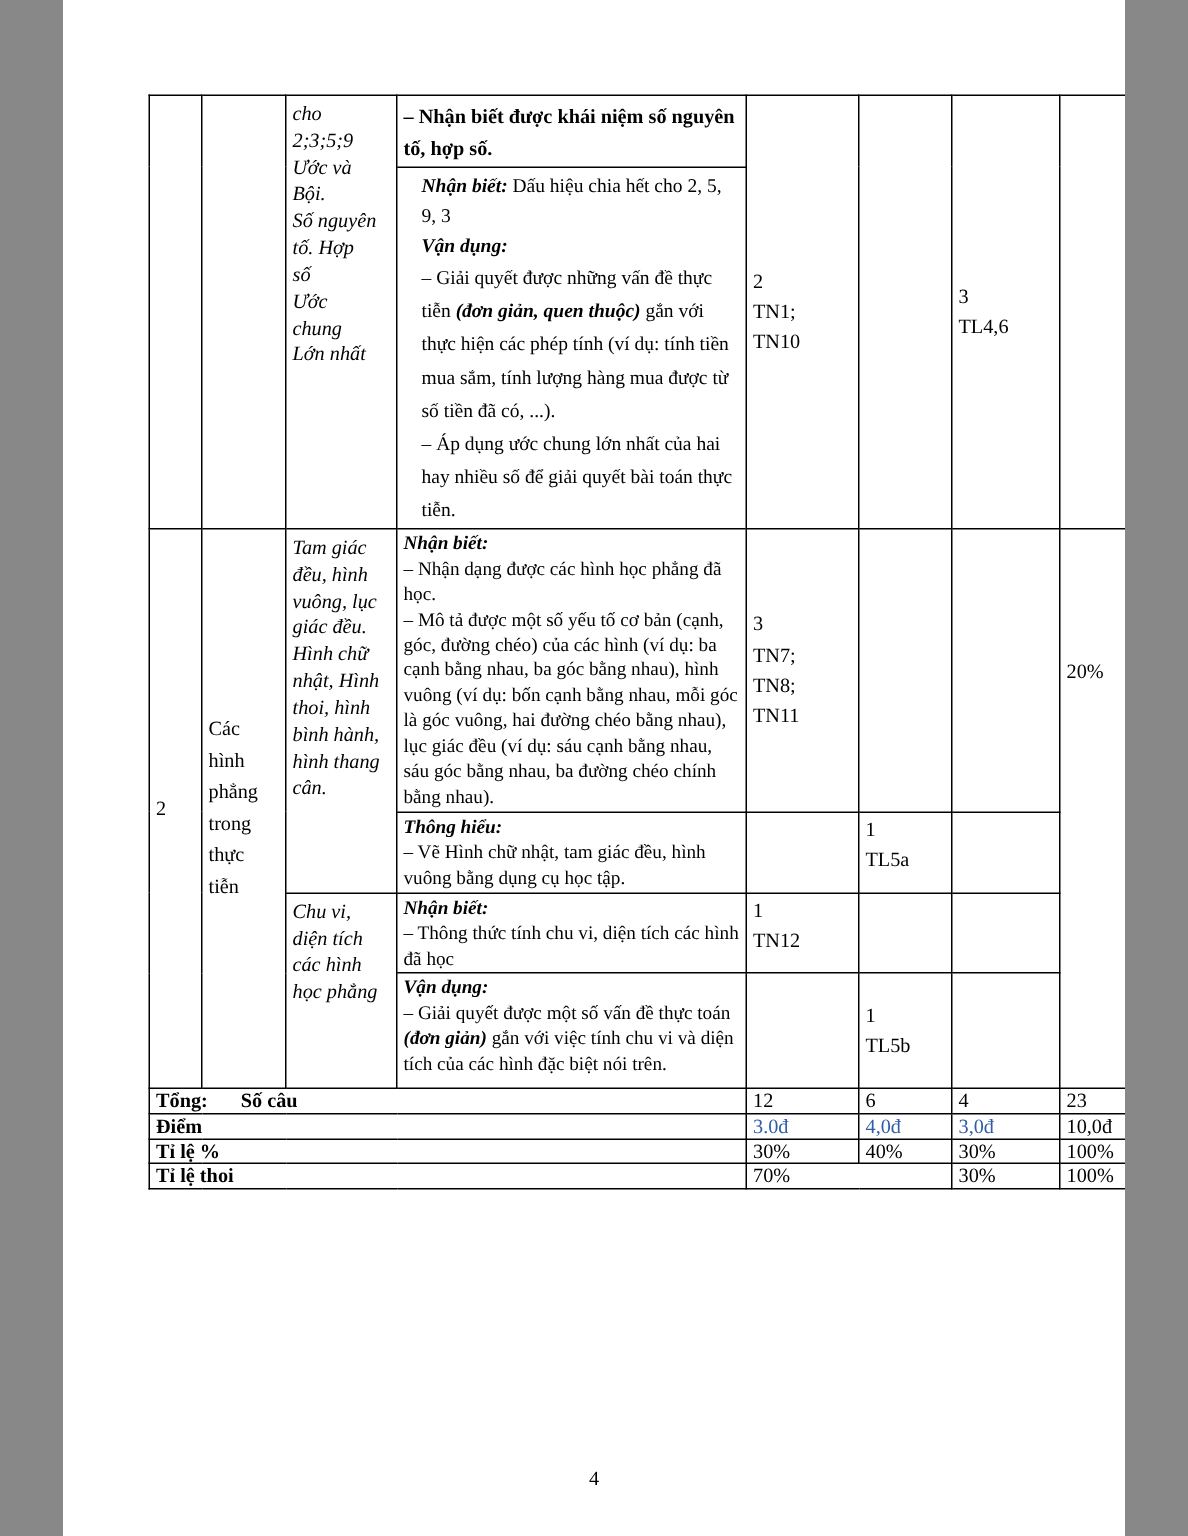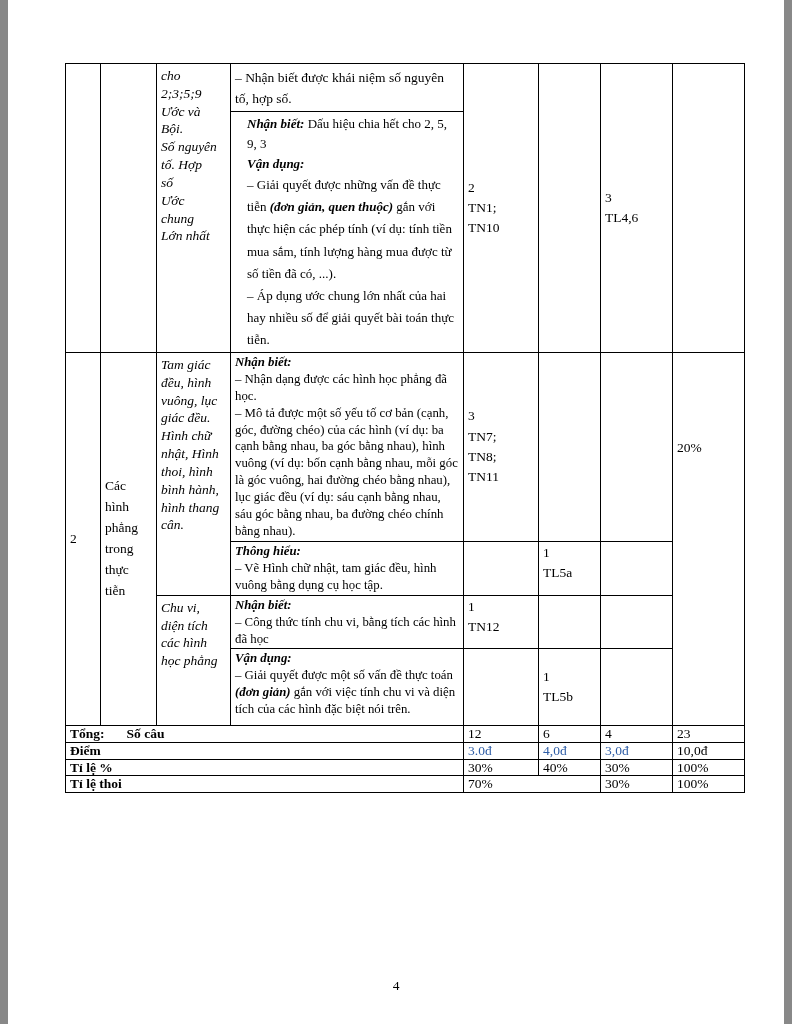--- a/index.html
+++ b/index.html
@@ -1,29 +1,29 @@
 <!DOCTYPE html>
 <html style="--accent-blue: #2E5DA6;"><head>
 <meta charset="utf-8">
 <style>
   html,body{margin:0;padding:0;background:#888;}
-  .page{position:relative;width:776px;height:1024px;background:#ffffff;margin:0 auto;overflow:hidden;
+  .page{position:relative;width:708px;height:1024px;background:#ffffff;margin:0 auto;overflow:hidden;
         font-family:"Liberation Serif", serif;color:#000;}
   table.matrix{position:absolute;left:57px;top:63px;width:679px;border-collapse:collapse;table-layout:fixed;}
   td{border:1px solid #000;vertical-align:top;padding:1px 4px;font-size:13.5px;line-height:1.45;
      overflow:hidden;word-wrap:break-word;}
   p{margin:0;}
   .b{font-weight:bold;}
   .bi{font-weight:bold;font-style:italic;}
   .cnt{white-space:pre-line;line-height:1.5;}
   .mid{vertical-align:middle;}
   .unit{font-style:italic;line-height:1.32;padding-top:3px;}
   .stt{vertical-align:middle;line-height:1.3;}
   .chapter{vertical-align:middle;line-height:1.55;}
-  .obj1{line-height:1.55;padding-top:4px;}
+  .obj1{line-height:1.55;padding-top:4px;font-weight:bold;}
   .spread{font-size:13px;padding-top:2px;padding-left:16px;}
   .spread .lh1{line-height:1.55;}
   .spread .lh2{line-height:1.7;}
   .dense{font-size:12.8px;line-height:1.32;}
   .pct{vertical-align:top;padding-top:85px;}
   .r1{height:47px;}
   .r2{height:238px;}
   .r3{height:185px;}
   .r4{height:54px;}
   .r5{height:47px;}
@@ -112,21 +112,21 @@
         <td></td>
         <td class="cnt">1
 TL5a</td>
         <td></td>
       </tr>
 
       <tr class="r5">
         <td rowspan="2" class="unit">Chu vi, diện tích các hình học phẳng</td>
         <td class="dense">
           <p><span class="bi">Nhận biết:</span></p>
-          <p>– Công thức tính chu vi, bằng tích các hình đã học</p>
+          <p>– Thông thức tính chu vi, diện tích các hình đã học</p>
         </td>
         <td class="cnt">1
 TN12</td>
         <td></td>
         <td></td>
       </tr>
 
       <tr class="r6">
         <td class="dense">
           <p><span class="bi">Vận dụng:</span></p>

